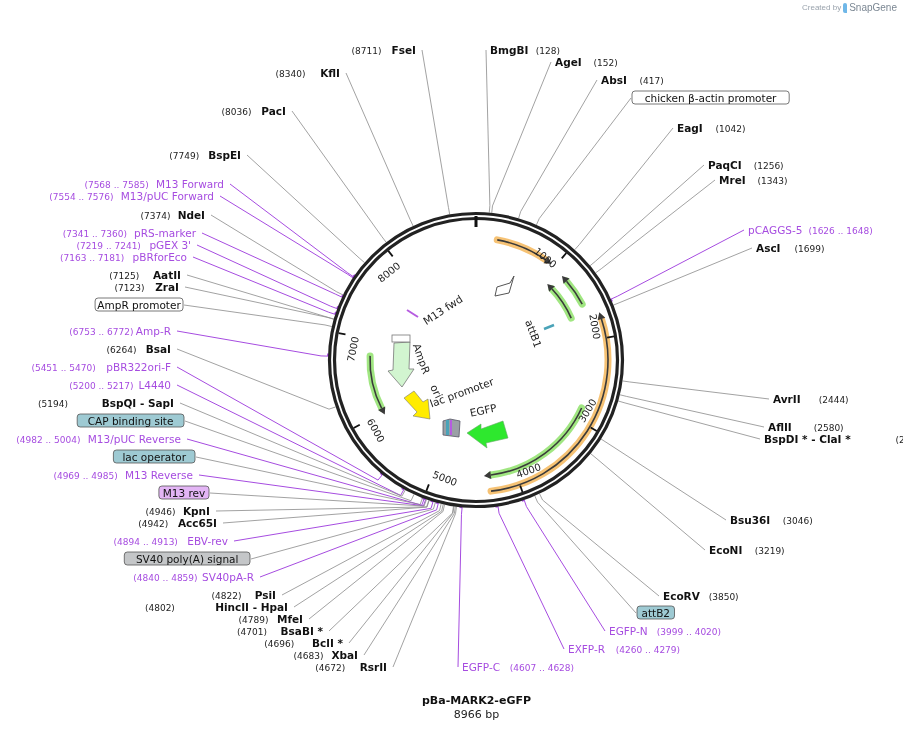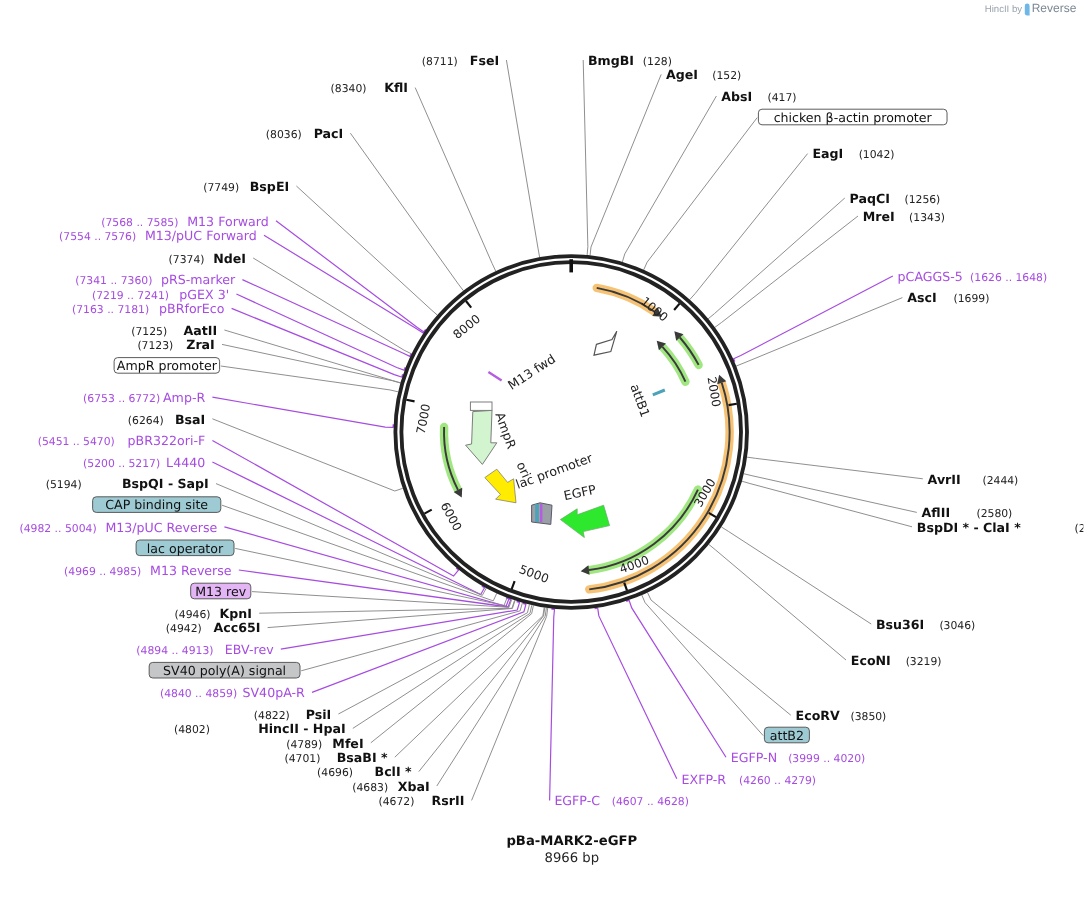--- a/index.html
+++ b/index.html
@@ -12,23 +12,23 @@
   .credit .logo { width: 4px; height: 10px; background: #6fb7e8; border-radius: 2px 2px 0 2px; display: inline-block; }
   .title-block { position: absolute; left: 0; width: 953px; top: 694px; text-align: center; }
   .title-block .name { font-weight: bold; font-size: 11px; color: #111; }
   .title-block .size { font-size: 11px; color: #222; margin-top: 1px; }
   svg text { font-family: "DejaVu Sans", sans-serif; }
 </style>
 </head>
 <body>
 
 <div class="credit">
-  <span>HincII by</span>
+  <span>Created by</span>
   <span class="logo"></span>
-  <span class="brand">Reverse</span>
+  <span class="brand">SnapGene</span>
 </div>
 
 <svg id="map" width="903" height="751" viewBox="0 0 903 751">
   <g id="leaders">
       <polyline points="449.6931310566201,214.35677617411844 448.448887255244,207.4682453174889 422,50" fill="none" stroke="#8a8a8a" stroke-width="0.8"></polyline>
       <polyline points="489.25776359854325,212.59500787162892 489.88481998496087,205.6231501358276 486,50" fill="none" stroke="#8a8a8a" stroke-width="0.8"></polyline>
       <polyline points="491.73493172686824,212.83882331419474 492.47915147070665,205.8784973898661 551,62" fill="none" stroke="#8a8a8a" stroke-width="0.8"></polyline>
       <polyline points="413.1367333737842,226.01414362298794 410.1634707630848,219.67697474029143 346,73" fill="none" stroke="#8a8a8a" stroke-width="0.8"></polyline>
       <polyline points="518.6363569832214,218.27441634200508 520.6529414351305,211.57117927709993 597,80" fill="none" stroke="#8a8a8a" stroke-width="0.8"></polyline>
       <polyline points="536.4117107400946,224.89106171146508 539.2690213832072,218.50077408971006 631,98" fill="none" stroke="#8a8a8a" stroke-width="0.8"></polyline>

